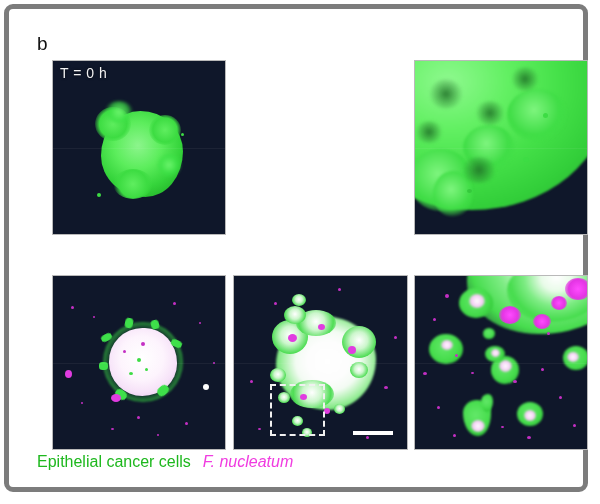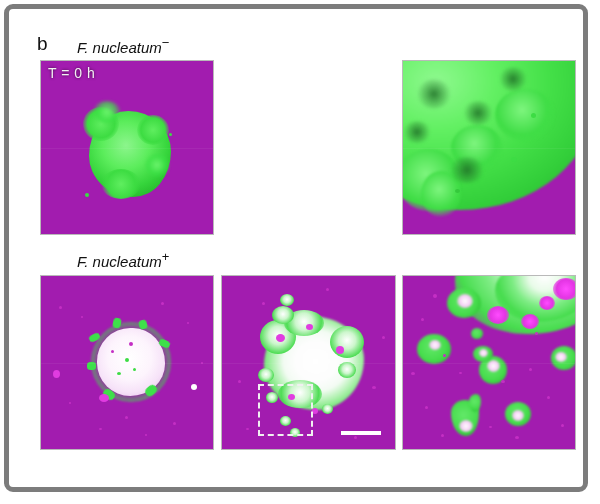--- a/index.html
+++ b/index.html
@@ -29,23 +29,24 @@
     font-size:15px;
     font-style:italic;
     color:#111111;
     white-space:nowrap;
   }
   .cond-label sup{font-style:normal;font-size:13px;}
 
   .micro{
     position:absolute;
     overflow:hidden;
-    background:#a21caf;
+    background:#0f172a;
     border:1px solid #b9b9b9;
     box-sizing:border-box;
+    margin-left:12px;
   }
   .tstamp{
     position:absolute;left:7px;top:4px;
     color:#f2f2f2;font-size:14px;
     letter-spacing:.5px;
     z-index:20;
     text-shadow:0 0 3px rgba(0,0,0,.7);
   }
   .seamline{
     position:absolute;left:0;width:100%;height:1px;
@@ -177,23 +178,20 @@
   #legend .lg-green{color:#1eb81e;}
   #legend .lg-mag{color:#f03ce0;font-style:italic;margin-left:12px;}
 </style>
 </head>
 <body>
 
 <div id="figure-frame">
 
   <div class="panel-label" id="fig-letter">b</div>
 
-  <div class="cond-label" style="left:68px;top:26px;">
-    <span>F. nucleatum</span><sup>−</sup>
-  </div>
 
   <div class="micro" style="left:31px;top:51px;width:174px;height:175px;">
     <div class="seamline"></div>
     <div class="tstamp">T = 0 h</div>
 
     <div class="blob g-core" style="left:48px;top:50px;width:82px;height:86px;border-radius:48% 52% 46% 54% / 52% 47% 53% 48%;"></div>
     <div class="blob g-rough" style="left:42px;top:46px;width:36px;height:34px;"></div>
     <div class="blob g-rough" style="left:96px;top:54px;width:32px;height:30px;"></div>
     <div class="blob g-rough" style="left:60px;top:108px;width:40px;height:30px;"></div>
     <div class="blob g-soft" style="left:52px;top:40px;width:28px;height:22px;"></div>
@@ -213,23 +211,20 @@
     <div class="p3dark" style="left:14px;top:18px;width:34px;height:30px;"></div>
     <div class="p3dark" style="left:60px;top:40px;width:30px;height:24px;"></div>
     <div class="p3dark" style="left:96px;top:6px;width:28px;height:24px;"></div>
     <div class="p3dark" style="left:46px;top:96px;width:36px;height:26px;"></div>
     <div class="p3dark" style="left:0px;top:60px;width:28px;height:22px;"></div>
     <div class="speck" style="left:108px;top:96px;width:6px;height:5px;background:#3ddc44;"></div>
     <div class="speck" style="left:52px;top:128px;width:5px;height:4px;background:#35c93c;"></div>
     <div class="speck" style="left:128px;top:52px;width:5px;height:5px;background:#3ddc44;"></div>
   </div>
 
-  <div class="cond-label" style="left:68px;top:240px;">
-    <span>F. nucleatum</span><sup>+</sup>
-  </div>
 
   <div class="micro" style="left:31px;top:266px;width:174px;height:175px;">
     <div class="seamline"></div>
 
     <div class="rim-green" style="position:absolute;left:50px;top:46px;width:80px;height:80px;"></div>
     <div class="blob w-core" style="left:56px;top:52px;width:68px;height:68px;border-radius:50% 48% 52% 50% / 50% 52% 48% 50%;"></div>
 
     <div class="g-spike" style="left:48px;top:58px;width:11px;height:7px;transform:rotate(-28deg);"></div>
     <div class="g-spike" style="left:118px;top:64px;width:11px;height:7px;transform:rotate(24deg);"></div>
     <div class="g-spike" style="left:72px;top:42px;width:8px;height:10px;transform:rotate(12deg);"></div>
@@ -338,14 +333,17 @@
     <div class="mag-s" style="left:144px;top:120px;width:3px;height:3px;"></div>
     <div class="mag-s" style="left:112px;top:160px;width:4px;height:3px;"></div>
     <div class="mag-s" style="left:38px;top:158px;width:3px;height:3px;"></div>
     <div class="mag-s" style="left:86px;top:150px;width:3px;height:2px;"></div>
     <div class="mag-s" style="left:158px;top:148px;width:3px;height:3px;"></div>
     <div class="mag-s" style="left:22px;top:130px;width:3px;height:3px;"></div>
     <div class="mag-s" style="left:132px;top:56px;width:3px;height:3px;"></div>
     <div class="mag-s" style="left:56px;top:96px;width:3px;height:2px;"></div>
   </div>
 
+  <div id="legend">
+    <span class="lg-green">Epithelial cancer cells</span><span class="lg-mag">F. nucleatum</span>
+  </div>
 
 </div>
 
 </body></html>

